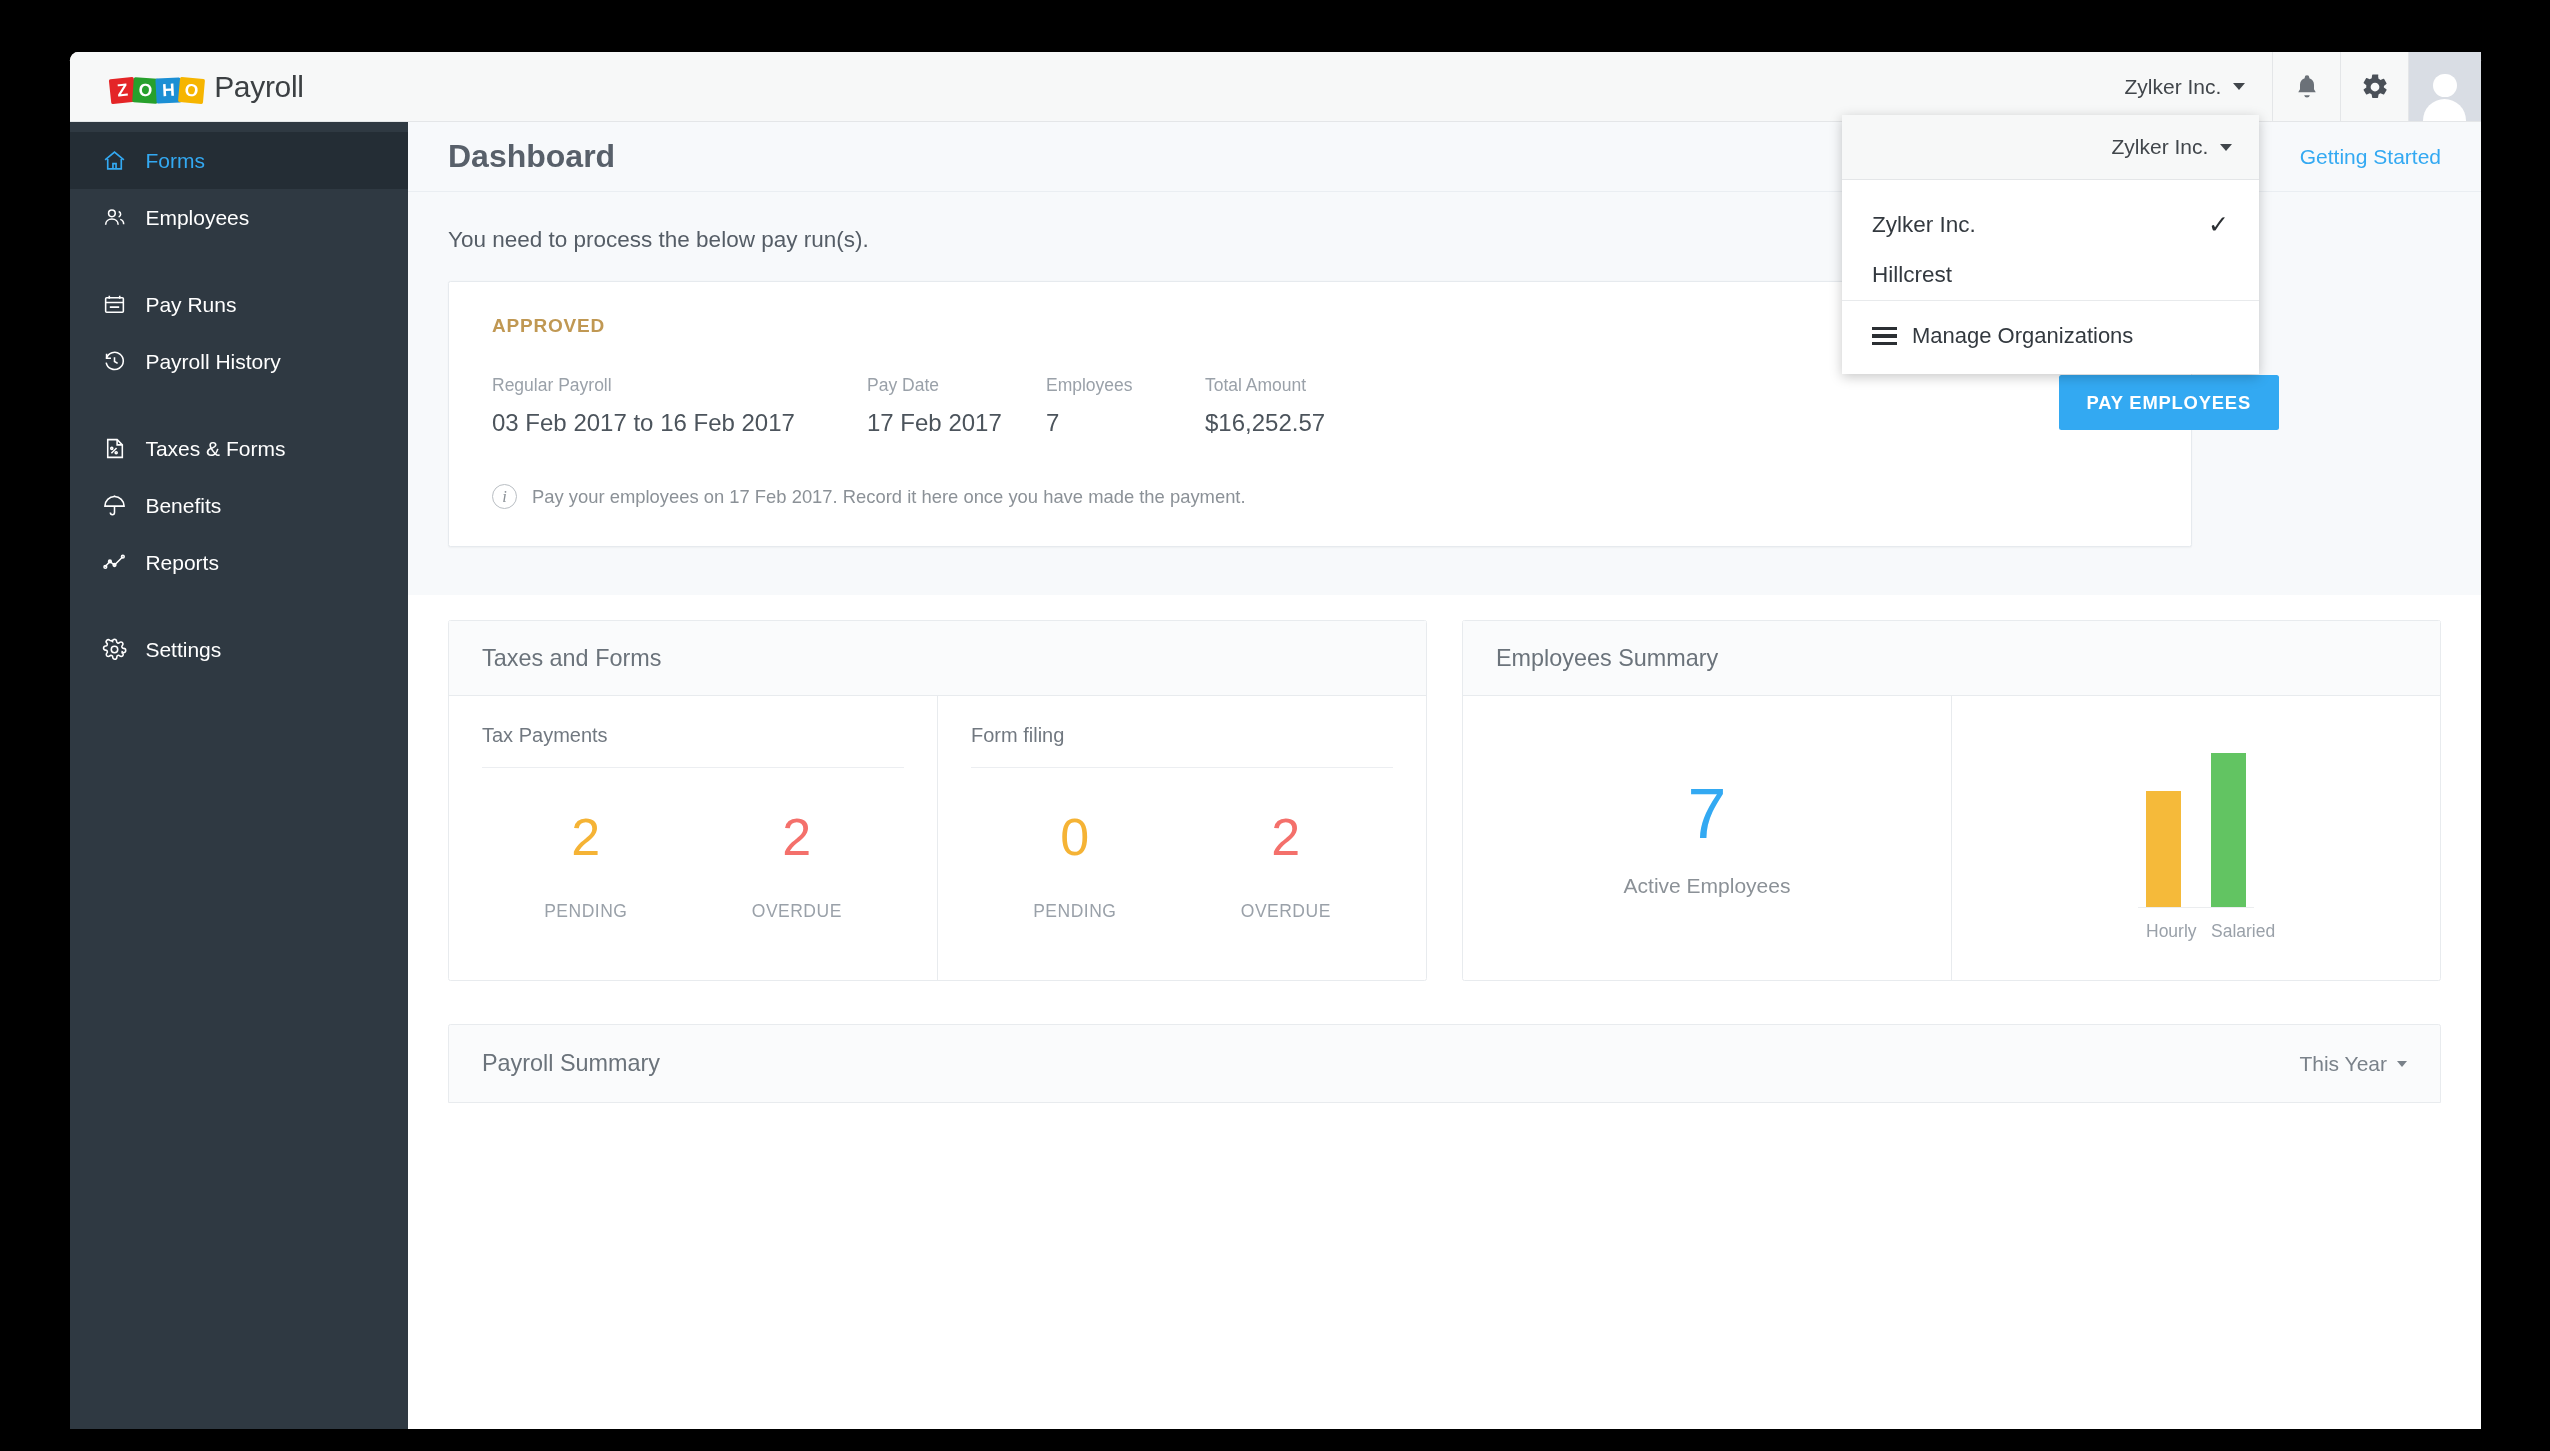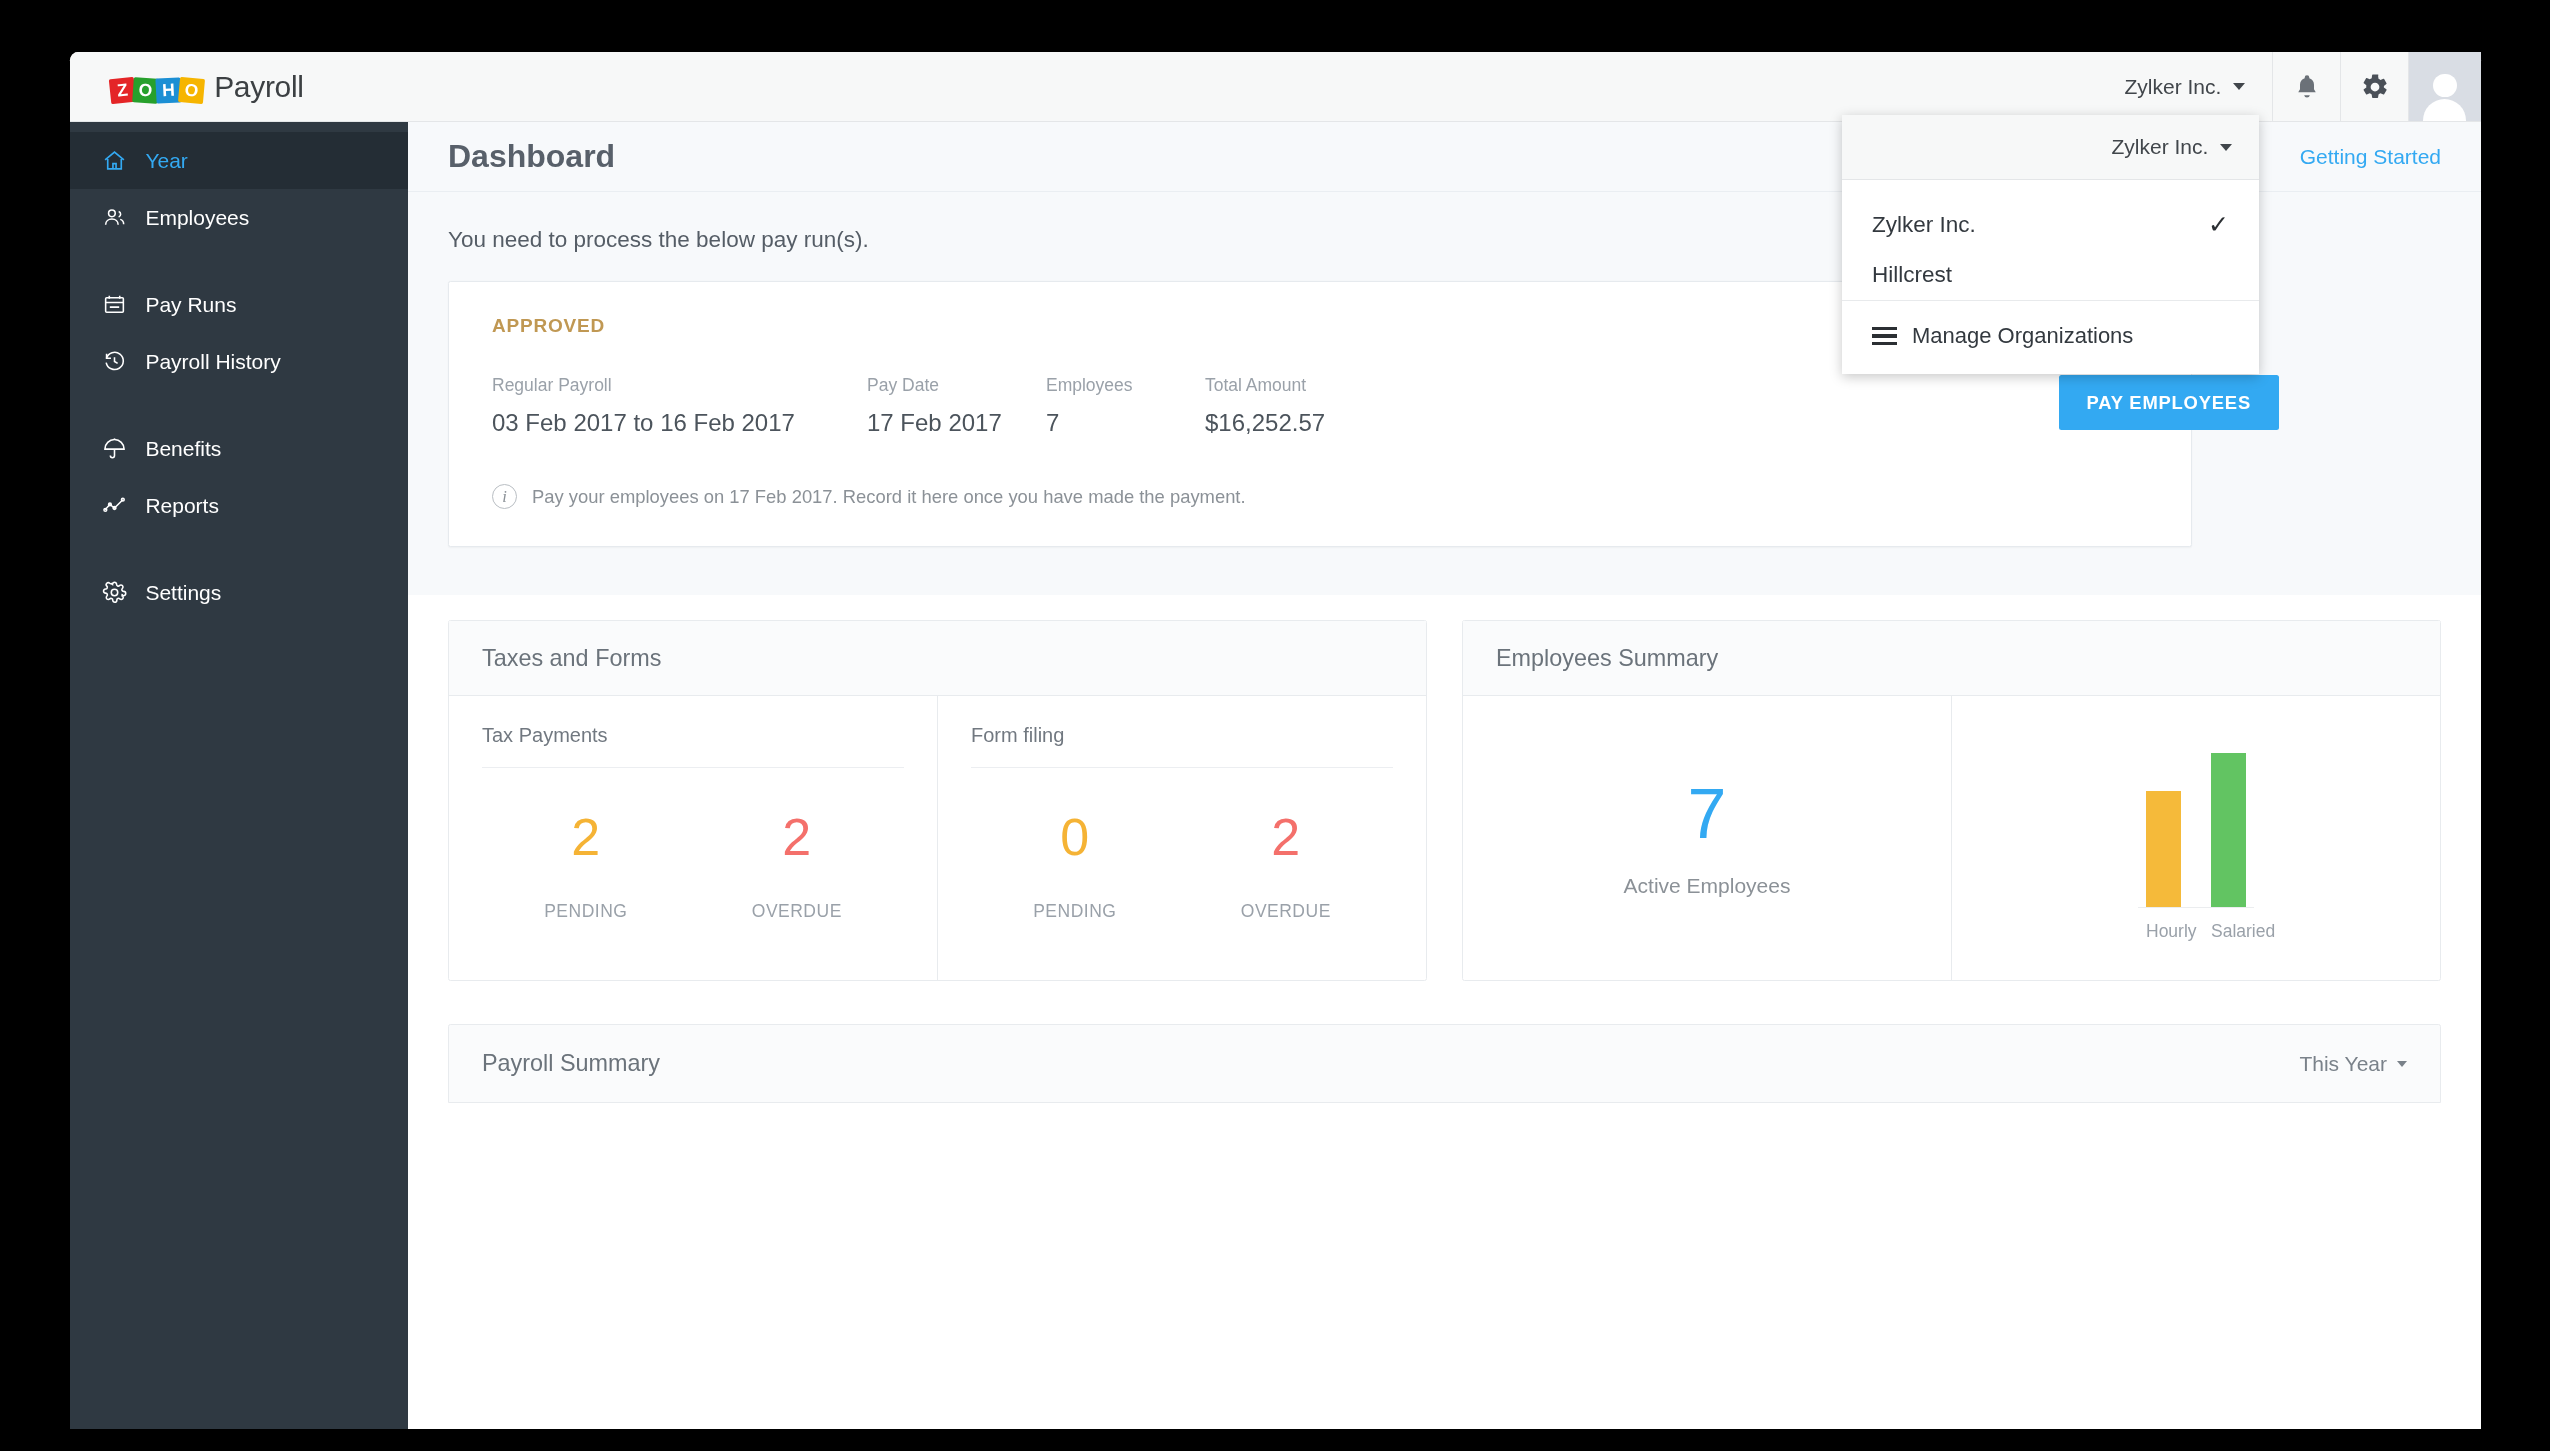--- a/index.html
+++ b/index.html
@@ -320,21 +320,21 @@
   </div>
 
   <div id="sidebar">
 
     <div class="nav-item active">
       <span class="nav-icon">
         <svg width="25" height="25" viewBox="0 0 24 24">
             <path fill="none" stroke="#33a9f2" stroke-width="1.6" d="M3 11.5 12 4l9 7.5M5.5 10.5V20h13v-9.5M10.5 20v-5h3v5"></path>
           </svg>
       </span>
-      <span>Year</span>
+      <span>Forms</span>
     </div>
 
     <div class="nav-item">
       <span class="nav-icon">
         <svg width="25" height="25" viewBox="0 0 24 24">
             <g fill="none" stroke="#ffffff" stroke-width="1.5">
               <circle cx="9.5" cy="8" r="3.2"></circle>
               <path d="M3.5 19c0-3.3 2.7-5.5 6-5.5s6 2.2 6 5.5"></path>
               <path d="M16 6.2a2.8 2.8 0 0 1 0 5.3M17.5 13.8c2 .6 3.3 2.4 3.3 4.6"></path>
             </g>
@@ -365,20 +365,34 @@
               <path d="M4.4 4.6v4.2h4.2"></path>
               <path d="M12 7.8V12l3 1.8"></path>
             </g>
           </svg>
       </span>
       <span>Payroll History</span>
     </div>
 
     <div class="nav-gap"></div>
 
+    <div class="nav-item">
+      <span class="nav-icon">
+        <svg width="25" height="25" viewBox="0 0 24 24">
+            <g fill="none" stroke="#ffffff" stroke-width="1.5">
+              <path d="M5.5 3.5h9l5 5v12h-14z"></path>
+              <path d="M14.5 3.5v5h5"></path>
+              <path d="M9 16.5l5-5"></path>
+              <circle cx="9.4" cy="11.9" r="1"></circle>
+              <circle cx="13.6" cy="16.1" r="1"></circle>
+            </g>
+          </svg>
+      </span>
+      <span>Taxes &amp; Forms</span>
+    </div>
 
     <div class="nav-item">
       <span class="nav-icon">
         <svg width="25" height="25" viewBox="0 0 24 24">
             <g fill="none" stroke="#ffffff" stroke-width="1.5">
               <path d="M2.8 12.6a9.2 9.2 0 0 1 18.4 0z"></path>
               <path d="M12 12.6v6.2a2 2 0 0 1-4 0"></path>
               <path d="M12 3.4v-1"></path>
             </g>
           </svg>

